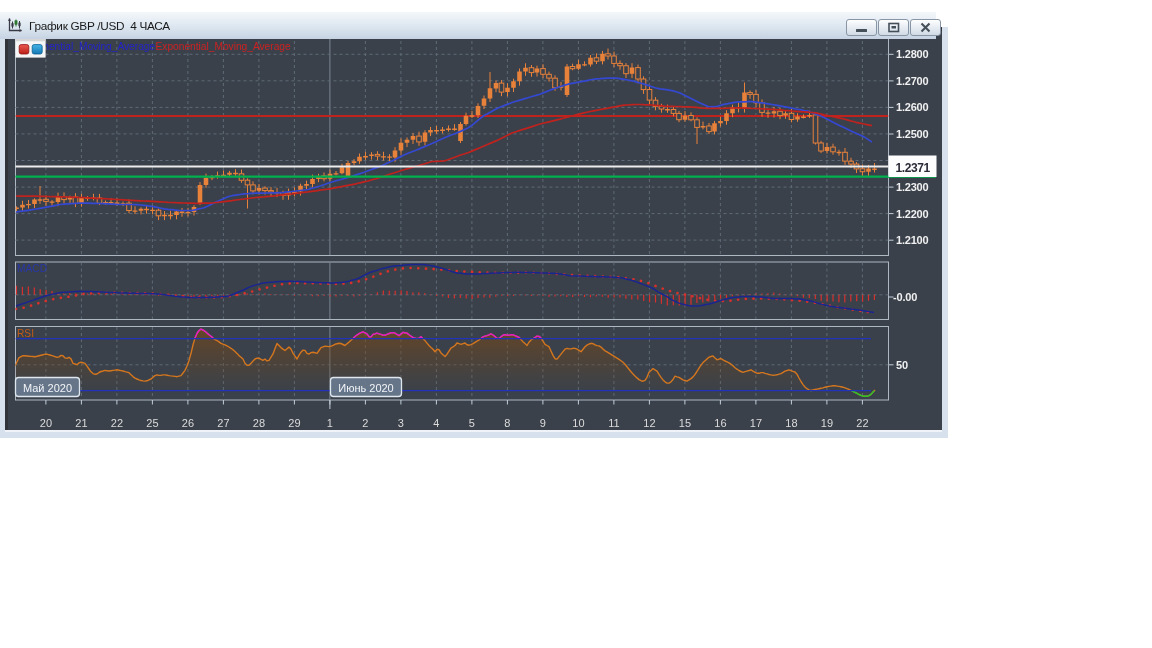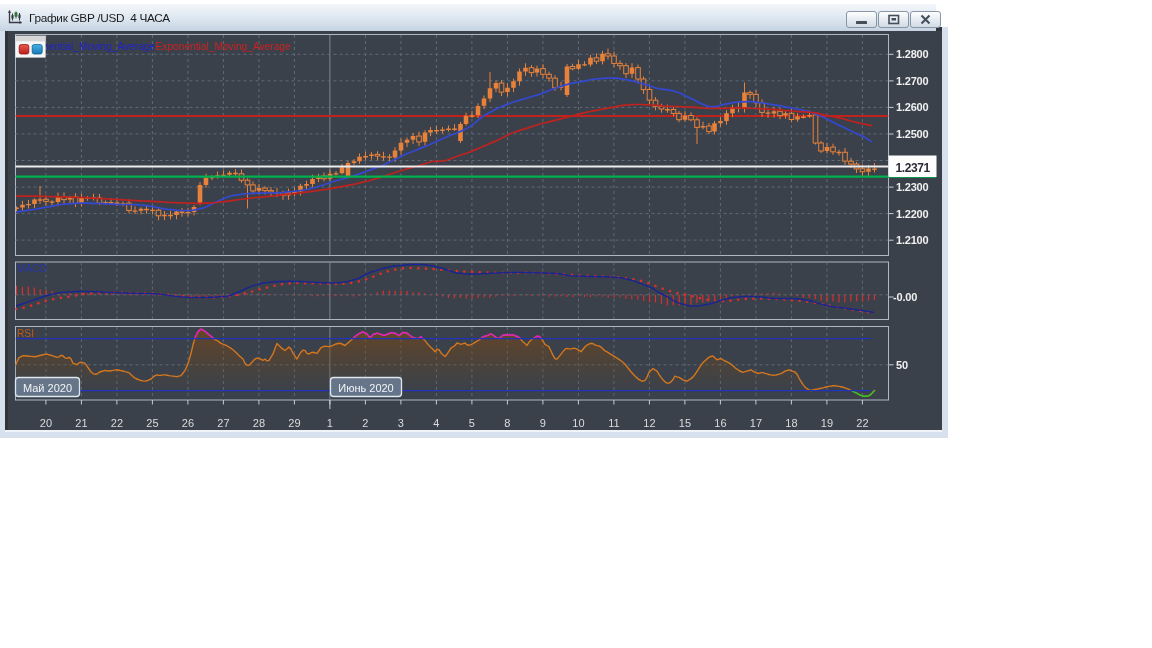--- a/index.html
+++ b/index.html
@@ -1,16 +1,16 @@
 <!DOCTYPE html>
 <html><head><meta charset="utf-8"><style>
 html,body{margin:0;padding:0;background:#ffffff;width:1152px;height:648px;overflow:hidden;
 font-family:"Liberation Sans",sans-serif}
 #win{position:absolute;left:0;top:0;width:948px;height:438px}
-#tbar{position:absolute;left:0;top:4px;width:936px;height:27px;
+#tbar{position:absolute;left:0;top:12px;width:936px;height:27px;
 background:linear-gradient(#f4f7fa,#dce6f0 55%,#c6d3e2)}
 #tico{position:absolute;left:7px;top:5px}
 #ttxt{position:absolute;left:29px;top:6.5px;font-size:11.8px;color:#1a1a1a;letter-spacing:-0.3px}
 .wb{position:absolute;top:6.5px;width:29px;height:15.5px;border:1px solid #8795a5;border-radius:3px;
 background:linear-gradient(#fefefe,#e9eef4 45%,#d2dbe5)}
 #frame{position:absolute;left:0;top:27px;width:948px;height:411px;background:#d6e1ed}
 #clientd{position:absolute;left:4.5px;top:27px;width:937.5px;height:403px;background:#313539}
 #client{position:absolute;left:7.5px;top:31px;width:934.5px;height:399px;background:#3a414b}
 #innerhl{position:absolute;left:4.5px;top:430px;width:937.5px;height:2px;background:#f0f4f8}
 </style></head><body>

